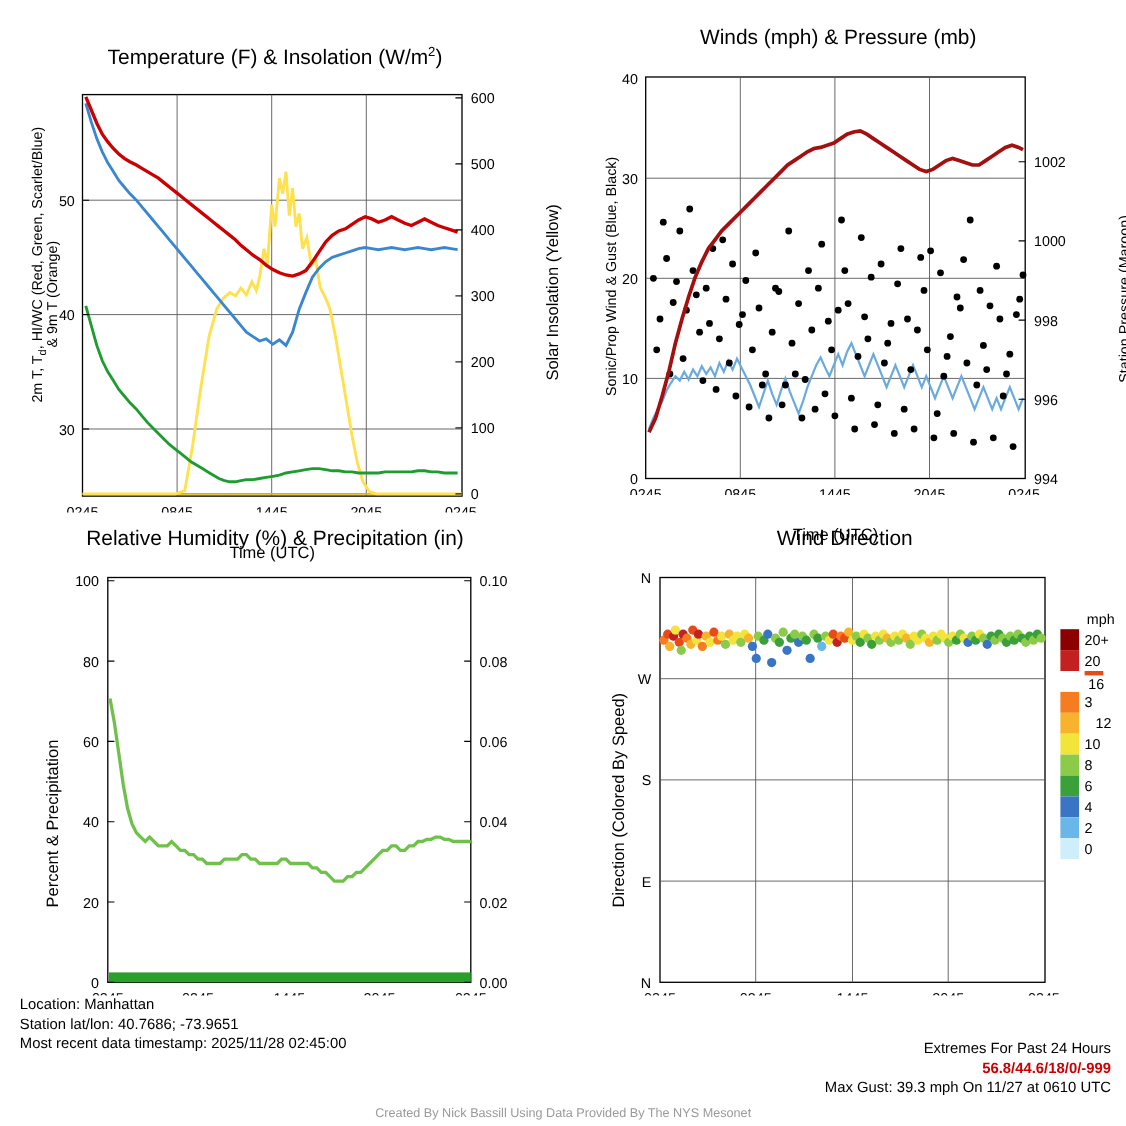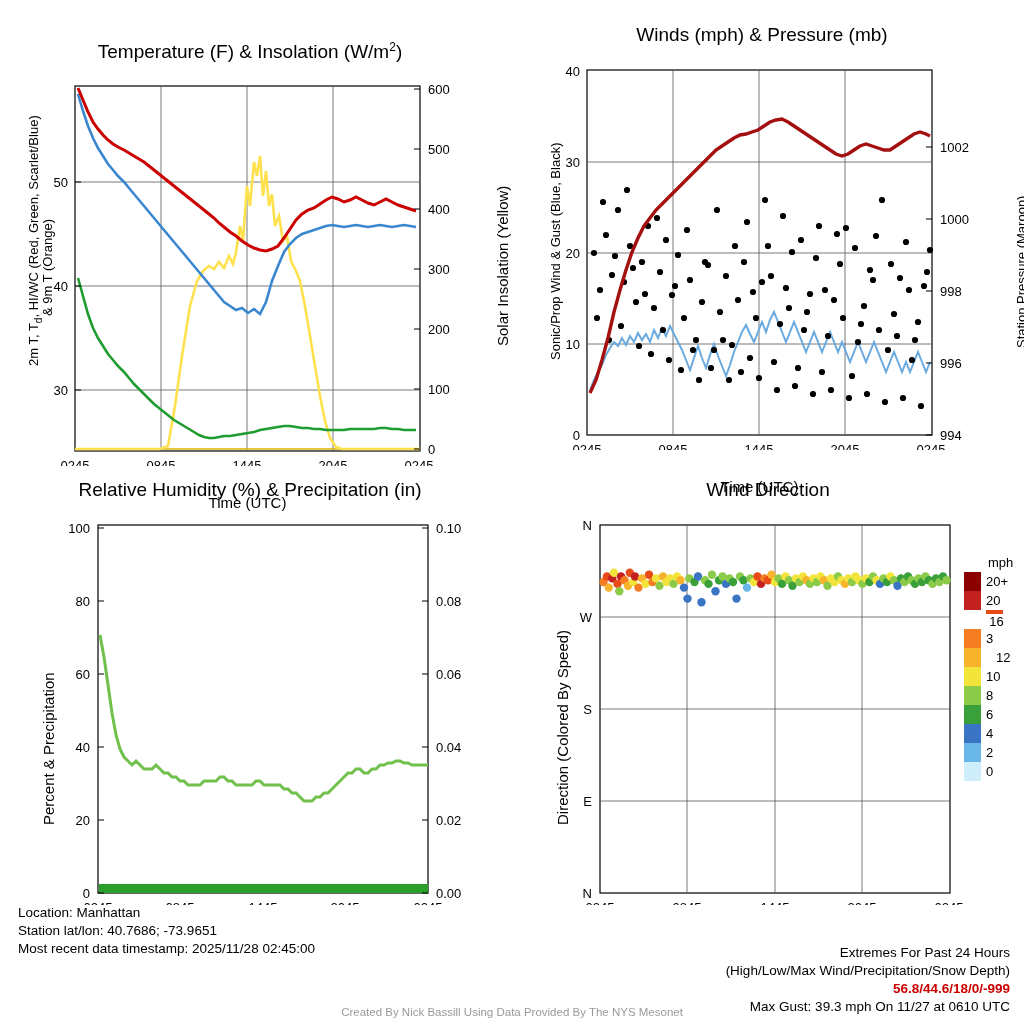--- a/index.html
+++ b/index.html
@@ -496,18 +496,17 @@
 </div>
 
 <div class="footer" style="position:absolute;left:18px;top:904px;width:520px;">
   <div>Location: Manhattan</div>
   <div>Station lat/lon: 40.7686; -73.9651</div>
   <div>Most recent data timestamp: 2025/11/28 02:45:00</div>
 </div>
 
 <div class="footer-right" style="position:absolute;right:14px;top:944px;width:520px;">
   <div>Extremes For Past 24 Hours</div>
-  <div>(High/Low/Max Wind/Precipitation/Snow Depth)</div>
   <div style="color:#cc0000;font-weight:bold;">56.8/44.6/18/0/-999</div>
   <div>Max Gust: 39.3 mph On 11/27 at 0610 UTC</div>
 </div>
 
 <div class="credit">Created By Nick Bassill Using Data Provided By The NYS Mesonet</div>
 
 </body></html>

